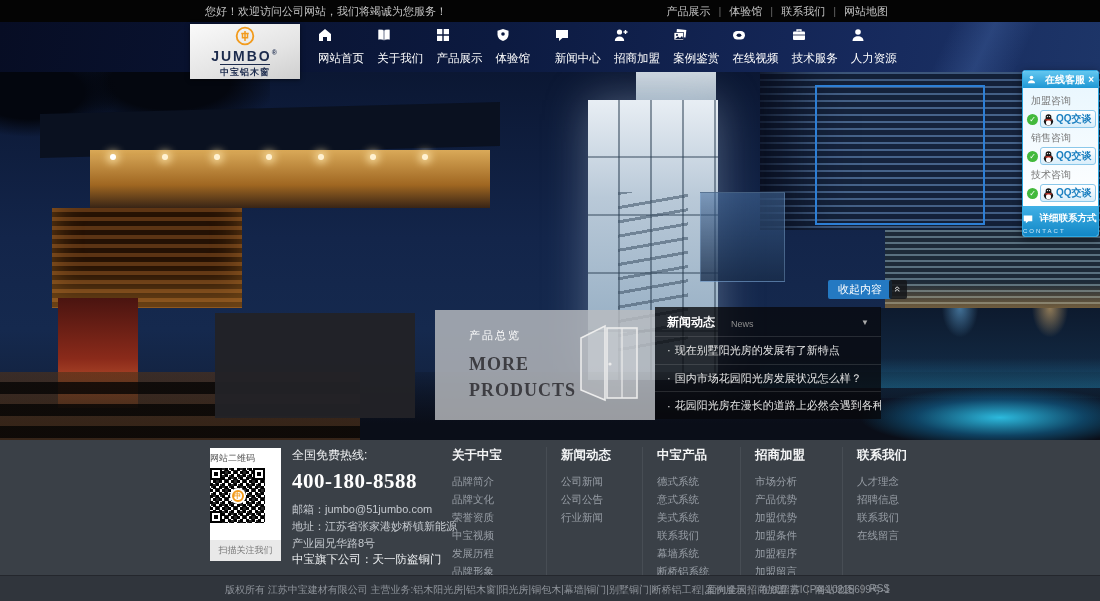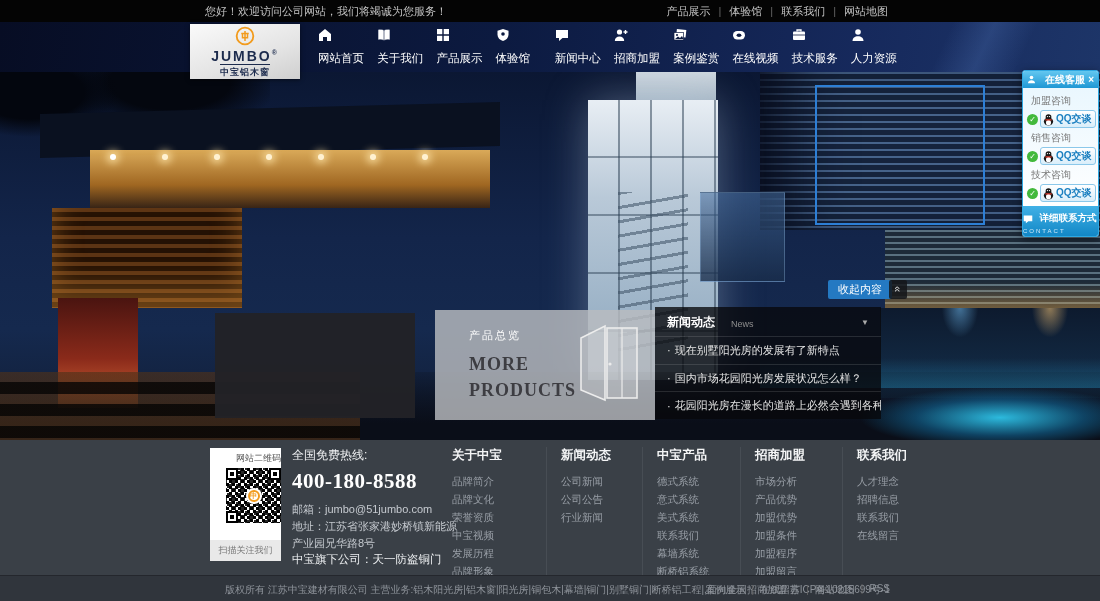--- a/index.html
+++ b/index.html
@@ -131,21 +131,21 @@
   .qq-btn { display:flex; align-items:flex-end; gap:1px; border:1px solid #8bc8ea; border-radius:3px;
     background:linear-gradient(180deg,#ffffff,#d9eefa); padding:1px 3px 1px 1px; cursor:pointer; }
   .qq-btn .qq-label { font-size:10px; font-weight:bold; color:#1a7fc0; white-space:nowrap; }
   .sp-foot { background:linear-gradient(180deg,#41b1e6,#1287c6); text-align:left; padding:3px 0 2px 0; cursor:pointer; }
   .sp-foot .sp-foot-label { font-size:9.5px; font-weight:bold; color:#fff; display:inline-block; margin-left:2px; vertical-align:middle; }
   .sp-foot .sp-foot-sub { font-size:6px; letter-spacing:2px; color:#cfeafa; margin-top:1px; }
 
   
   #footer { position:absolute; left:0; top:440px; width:1100px; height:135px; background:#3a4047; }
   #qr-card { position:absolute; left:210px; top:8px; width:71px; height:113px; background:#fff;
-    display:flex; flex-direction:column; align-items:flex-end; }
+    display:flex; flex-direction:column; align-items:flex-start; }
   .qr-title { font-size:9px; color:#555; padding:4px 0 3px 0; }
   .qr-img { width:55px; height:55px; position:relative;
     background:
       repeating-conic-gradient(rgba(0,0,0,.85) 0% 25%, transparent 0% 50%) 1px 2px/9px 9px,
       repeating-conic-gradient(#000 0% 25%, #fff 0% 50%) 0 0/6px 6px; }
   .qr-finder { position:absolute; width:12px; height:12px; border:2px solid #000; background:#fff; }
   .qr-finder::after { content:""; position:absolute; left:2px; top:2px; width:4px; height:4px; background:#000; }
   .qr-f1 { left:0; top:0; } .qr-f2 { right:0; top:0; } .qr-f3 { left:0; bottom:0; }
   .qr-center { position:absolute; left:50%; top:50%; width:16px; height:16px; margin:-8px 0 0 -8px;
     background:#fff; border-radius:50%; display:flex; align-items:center; justify-content:center; }

